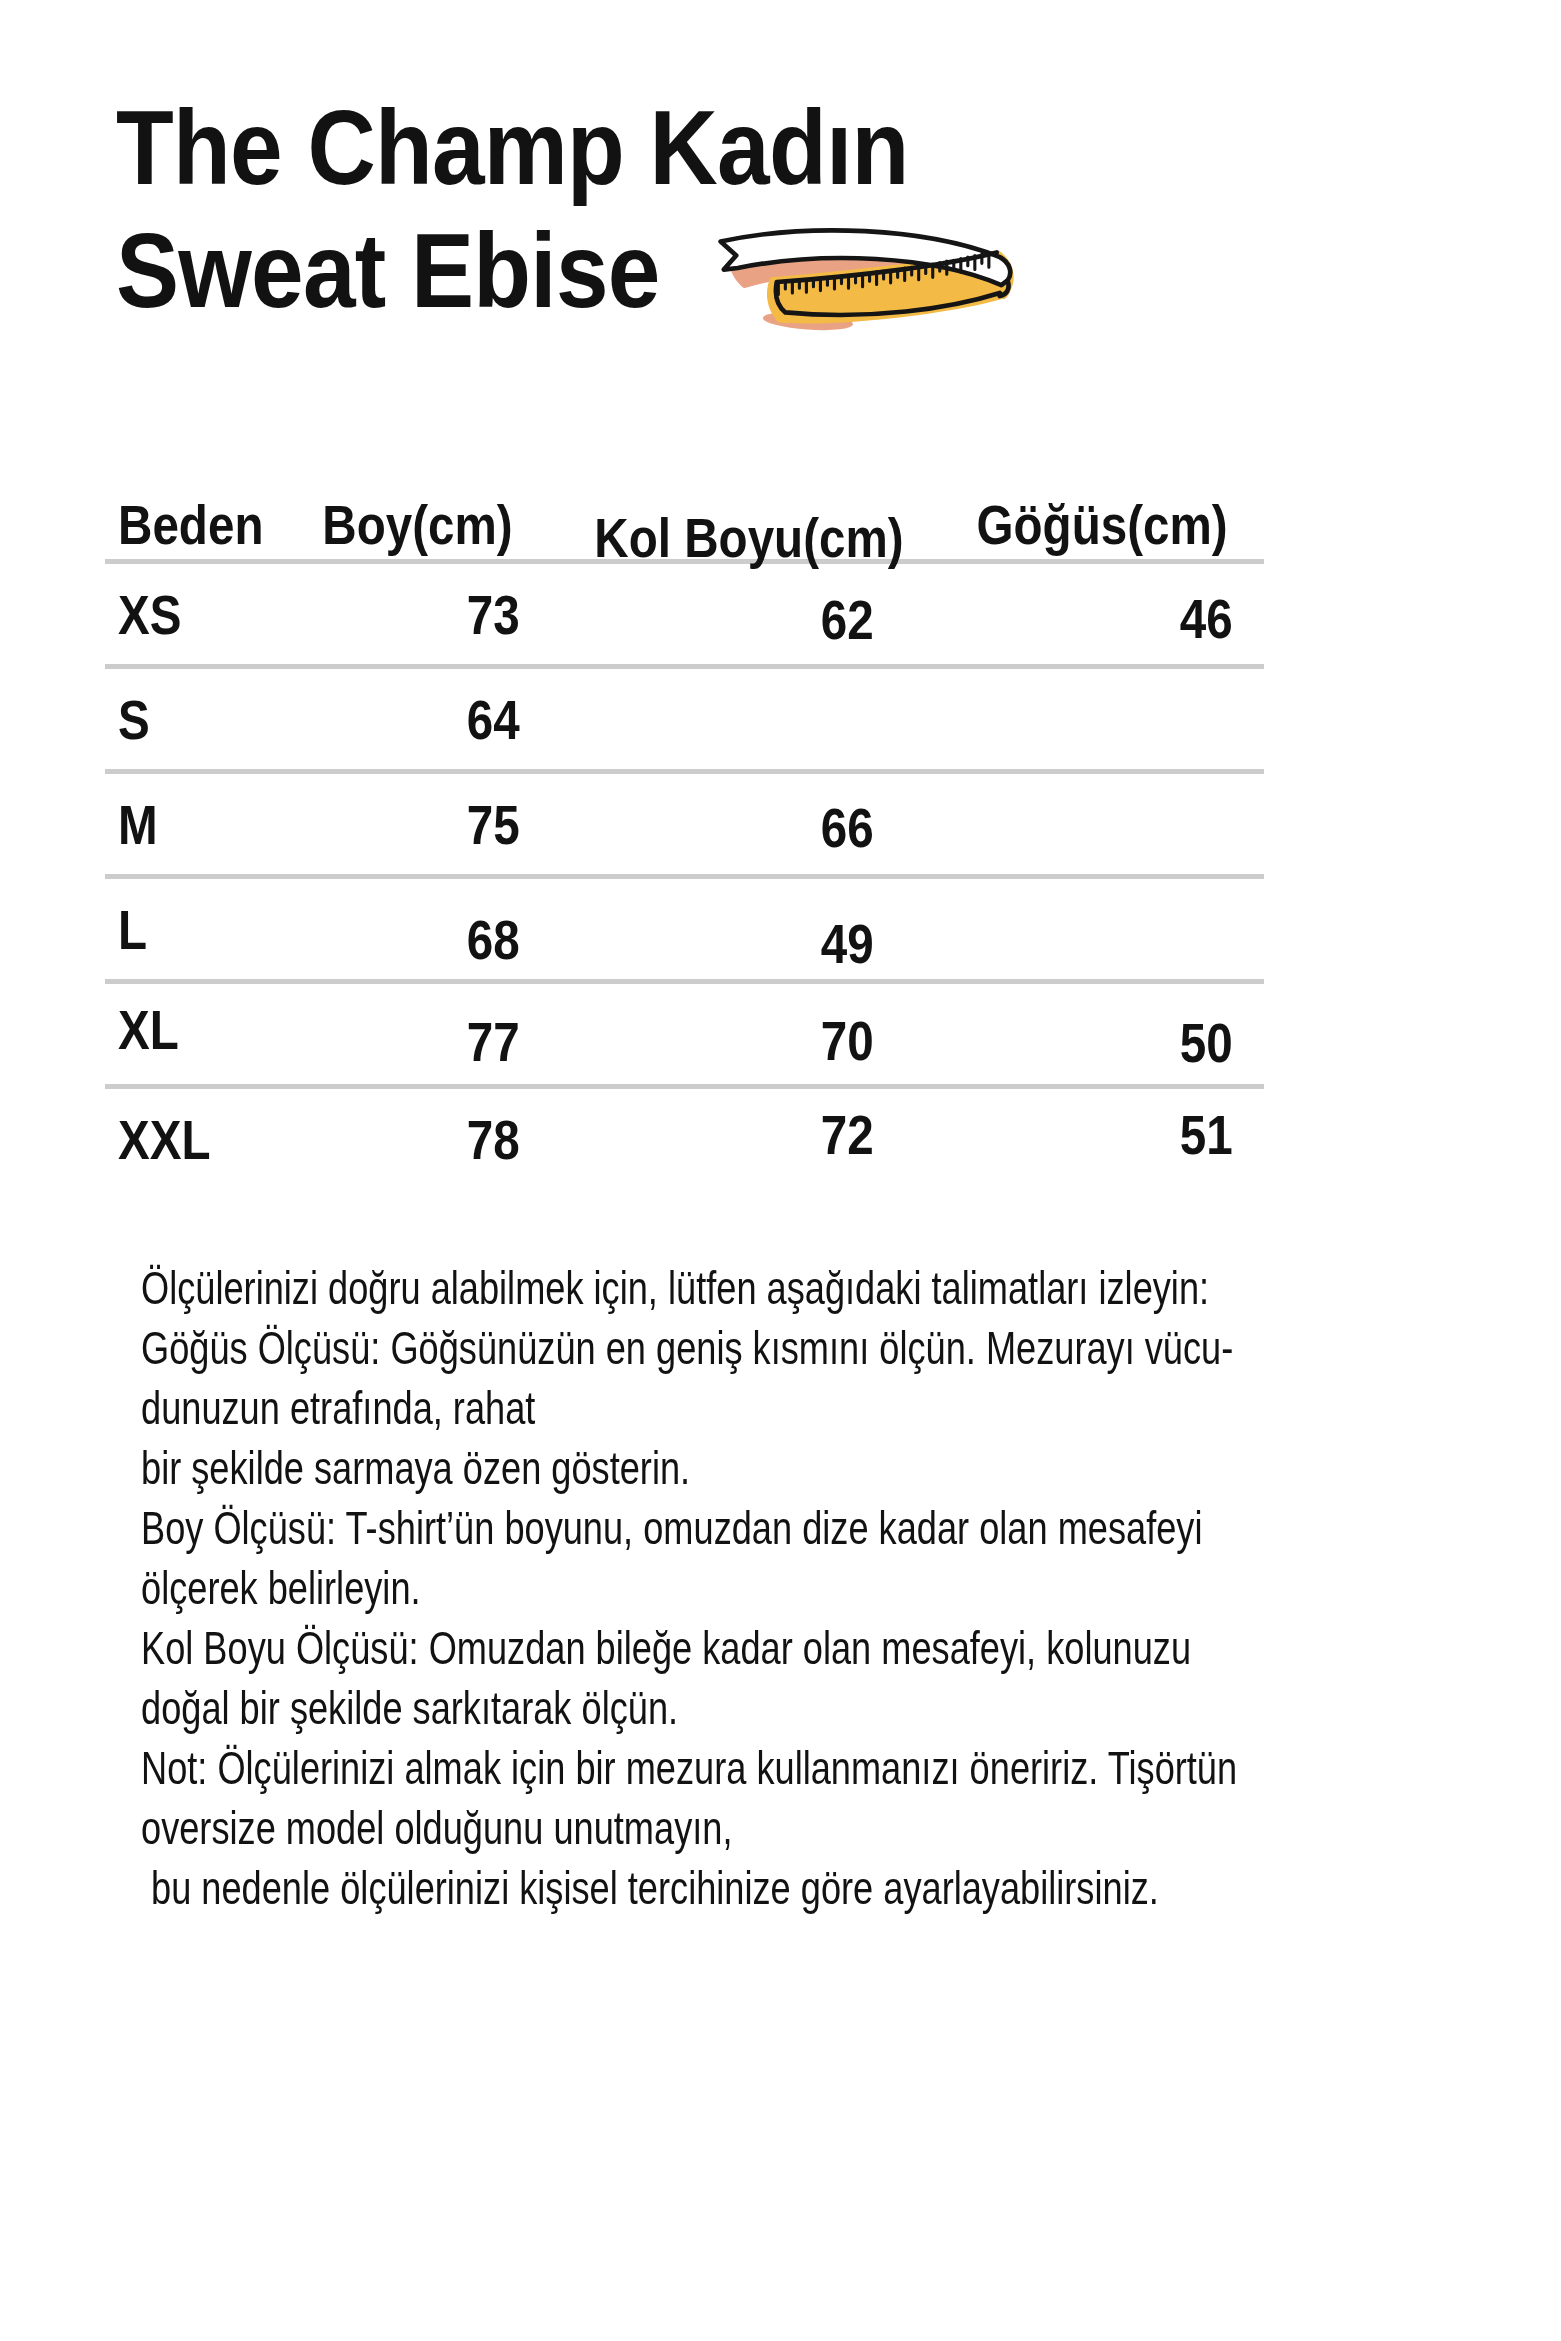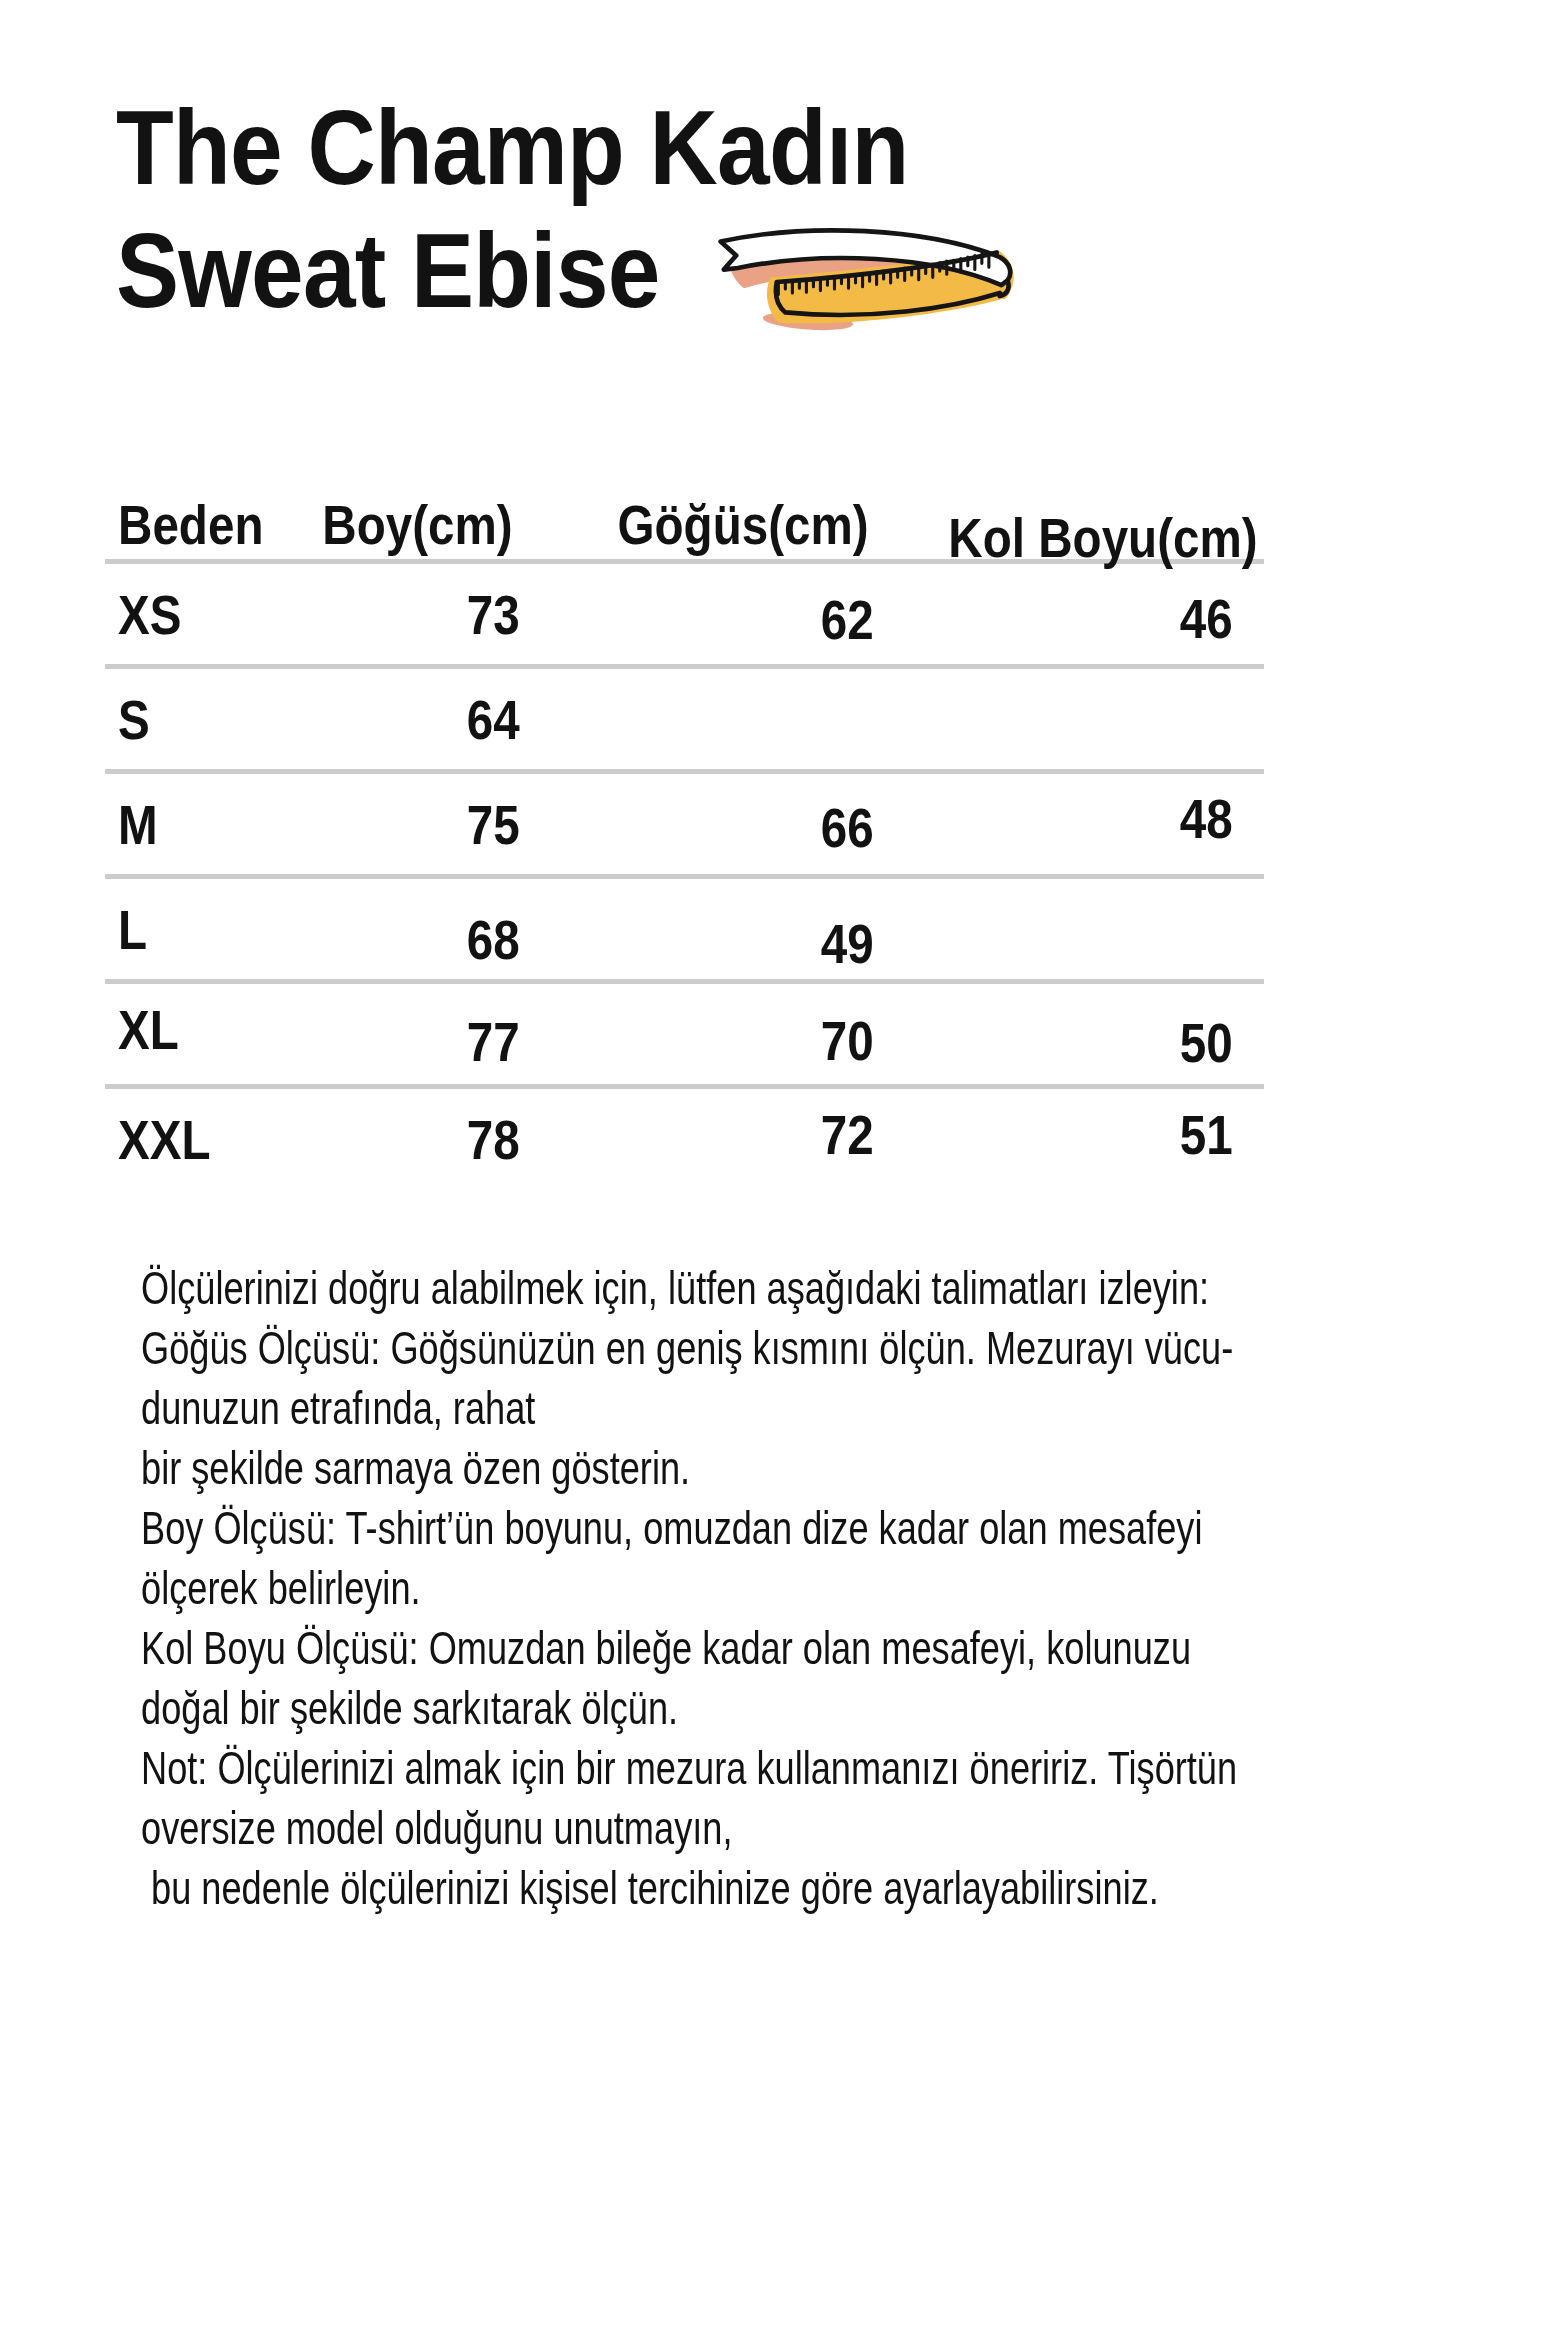--- a/index.html
+++ b/index.html
@@ -66,41 +66,40 @@
 
   <path d="M110 78 C220 70 330 56 392 40 M110 78 C107 94 110 108 121 117 C230 127 332 112 396 92 M406 76 C410 88 404 94 396 96" fill="none" stroke="#151515" stroke-width="6" stroke-linecap="round"></path>
 
   <path d="M112 78 v16 M121 77 v10 M130 76 v16 M139 76 v10 M148 75 v16 M157 74 v10 M166 73 v16 M175 72 v10 M184 71 v16 M193 70 v10 M202 70 v16 M211 69 v10 M220 68 v16 M229 67 v10 M238 65 v16 M247 64 v10 M256 63 v16 M265 62 v10 M274 60 v16 M283 59 v10 M292 58 v17 M301 56 v11 M310 55 v17 M319 53 v11 M328 51 v17 M337 50 v11 M346 48 v17 M355 46 v11 M364 44 v18 M373 42 v12 M382 41 v18" fill="none" stroke="#151515" stroke-width="4" stroke-linecap="round"></path>
 </svg>
 
 <div class="size-table">
   <div class="thead">
     <div class="cell c1"><span>Beden</span></div>
     <div class="cell c2"><span style="--dx:5.5px">Boy(cm)</span></div>
+    <div class="cell c4"><span style="--dx:43px;--dy:12.5px">Kol Boyu(cm)</span></div>
     <div class="cell c3"><span style="--dx:13.3px">Göğüs(cm)</span></div>
-    <div class="cell c4"><span style="--dx:43px;--dy:12.5px">Kol Boyu(cm)</span></div>
   </div>
 
   <div class="trow">
     <div class="cell c1"><span>XS</span></div>
     <div class="cell c2"><span>73</span></div>
     <div class="cell c3"><span style="--dy:4.7px">62</span></div>
     <div class="cell c4"><span style="--dy:3.9px">46</span></div>
   </div>
 
   <div class="trow">
     <div class="cell c1"><span>S</span></div>
     <div class="cell c3"><span>64</span></div>
   </div>
 
   <div class="trow">
     <div class="cell c1"><span>M</span></div>
     <div class="cell c2"><span>75</span></div>
     <div class="cell c3"><span style="--dy:3.1px">66</span></div>
-    <div class="cell c4"><span style="--dy:-6.2px">48</span></div>
   </div>
 
   <div class="trow">
     <div class="cell c1"><span>L</span></div>
     <div class="cell c3"><span style="--dy:10px">68</span></div>
     <div class="cell c4"><span style="--dy:14px">49</span></div>
   </div>
 
   <div class="trow">
     <div class="cell c1"><span style="--dy:-4.7px">XL</span></div>

